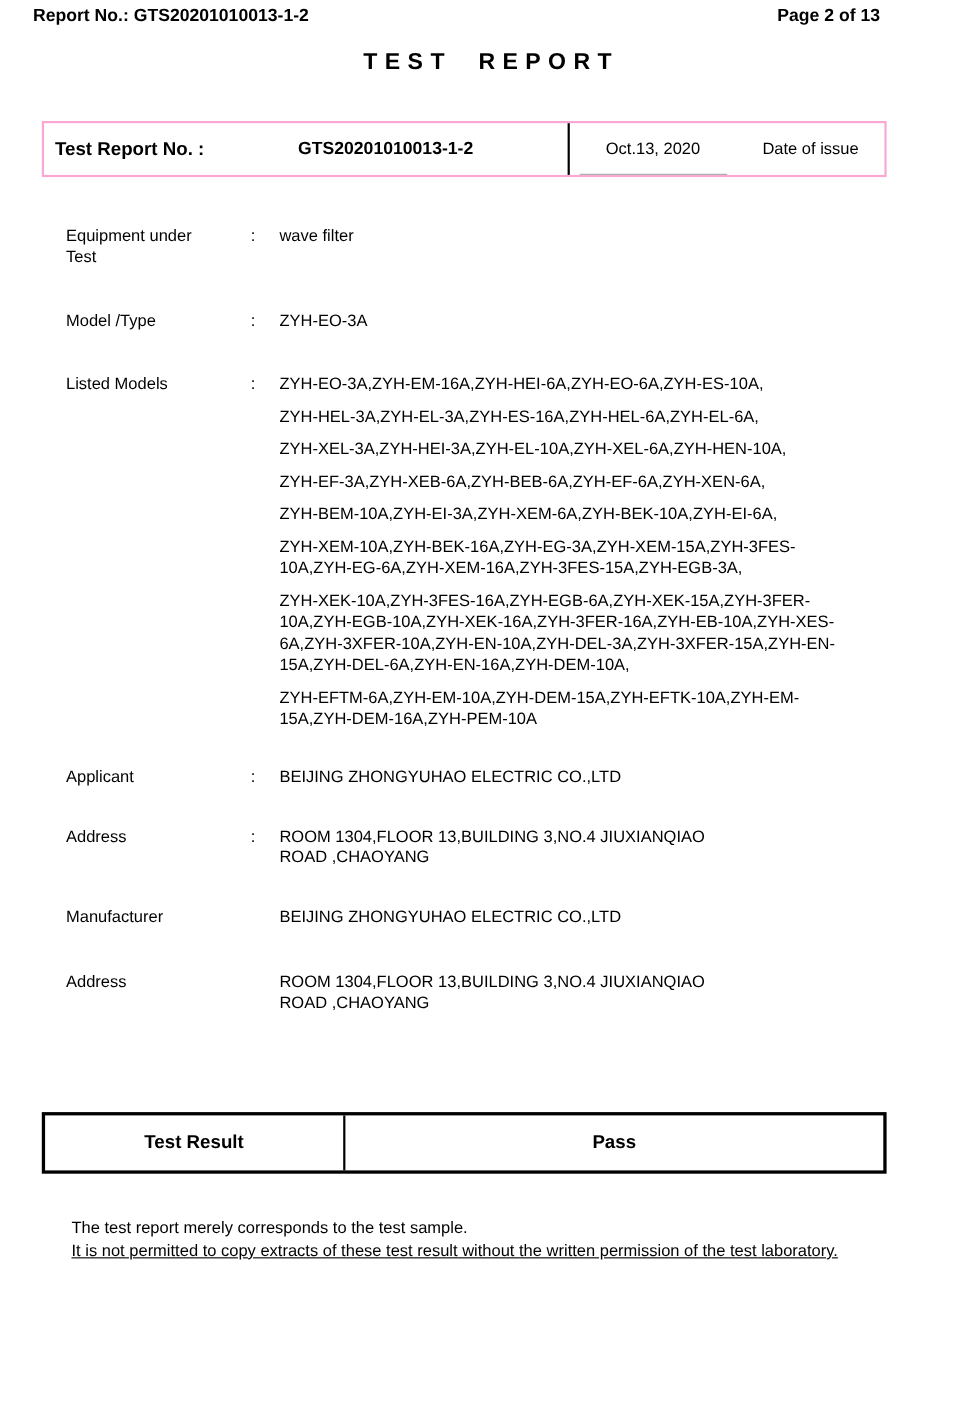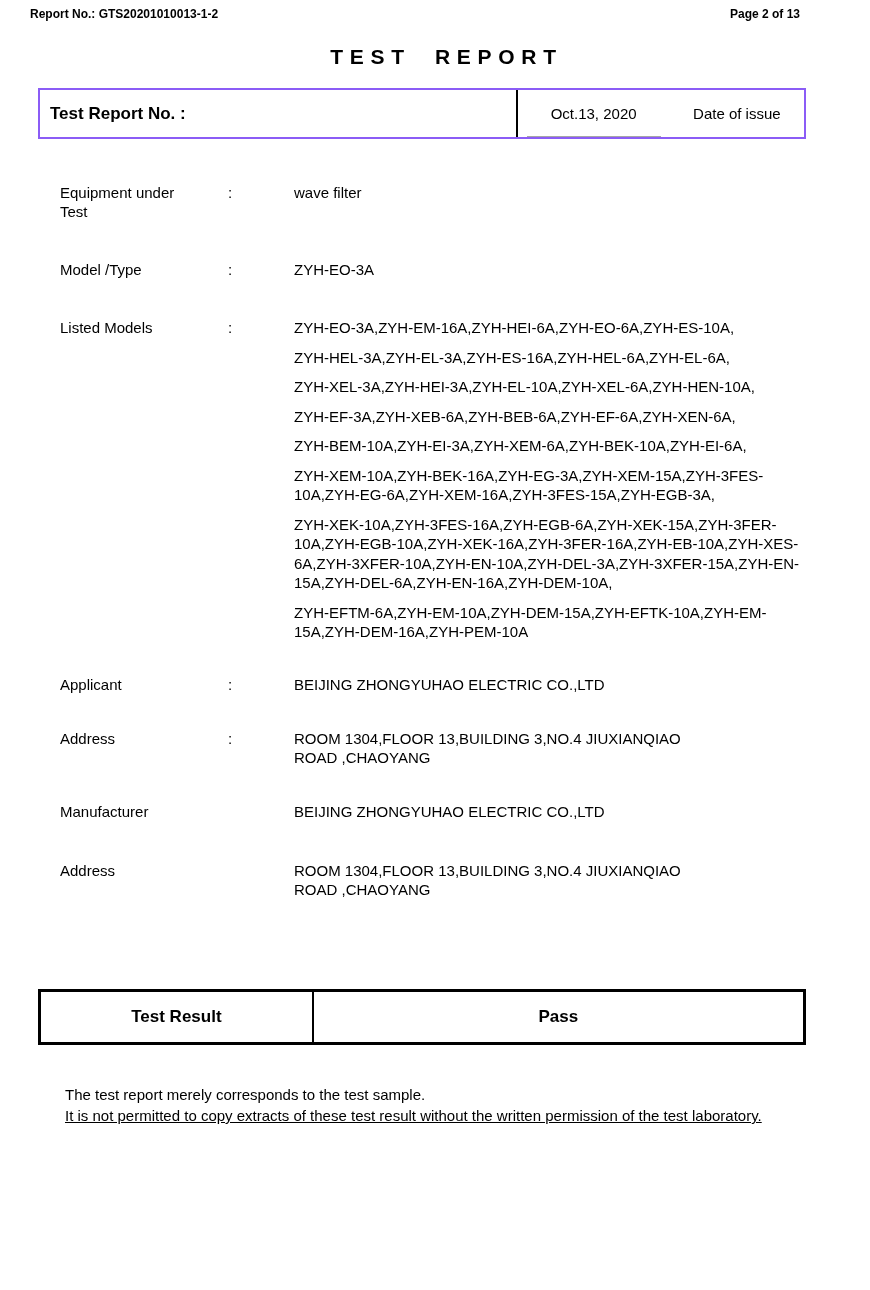--- a/index.html
+++ b/index.html
@@ -5,52 +5,52 @@
   html,body { margin:0; padding:0; background:#e8e8e8; }
   .page {
     width: 870px; height: 1290px; background: #ffffff;
     font-family: "Liberation Sans", sans-serif; color: #000;
     position: relative; overflow: hidden; margin: 0 auto;
   }
   
   .doc-header {
     display: flex; justify-content: space-between;
     padding: 5px 70px 0 30px;
-    font-weight: bold; font-size: 12px; line-height: 19px;
+    font-weight: bold; font-size: 16px; line-height: 19px;
   }
   
   .doc-title {
     text-align: center; font-size: 21px; font-weight: bold;
     letter-spacing: 0.32em; word-spacing: 0.55em;
     margin-top: 21px; line-height: 24px; padding-left: 23px;
   }
   
   .report-table {
-    width: 768px; margin: 19px 0 0 38px; height: 51px;
-    border: 2px solid #8b5cf6; box-sizing: border-box; display: flex;
+    width: 768px; margin: 41px 0 0 38px; height: 51px;
+    border: 2px solid #f9a8d4; box-sizing: border-box; display: flex;
   }
   .rt-left {
     flex: 0 0 62.5%; box-sizing: border-box; border-right: 2px solid #000;
     display: flex; align-items: center; padding-left: 10px;
   }
   .rt-label { font-size: 17px; font-weight: bold; white-space: nowrap; }
   .rt-value { flex: 1; text-align: center; font-size: 16px; font-weight: bold; }
   .rt-right { flex: 1; display: flex; flex-direction: row; font-size: 15px; }
   .rt-date {
     flex: 1; display: flex; align-items: center; justify-content: center;
     border-bottom: 1px solid #a6a6a6; margin: 0 9px;
   }
   .rt-datelabel { flex: 1; display: flex; align-items: center; justify-content: center; }
   
   .info { margin: 44px 0 0 60px; font-size: 15px; }
   .info-row { display: flex; line-height: 19px; }
   .info-label { flex: 0 0 168px; }
   .info-label .narrow { display: inline-block; max-width: 130px; }
   .info-colon { flex: 0 0 26px; }
-  .info-value { flex: 1; margin-left: 40px; }
+  .info-value { flex: 1; }
   .bold { font-weight: normal; }
   .addr { max-width: 430px; }
   .models { max-width: 512px; }
   .models p { margin: 0 0 10px 0; line-height: 19.5px; }
   .models p:last-child { margin-bottom: 0; }
   .mb-33 { margin-bottom: 33px; }
   .mb-35 { margin-bottom: 35px; }
   .mb-39 { margin-bottom: 39px; }
   .mb-40 { margin-bottom: 40px; }
   
@@ -76,20 +76,21 @@
   <div class="doc-header">
     <span>Report No.: GTS20201010013-1-2</span>
     <span>Page 2 of 13</span>
   </div>
 
   <div class="doc-title">TEST REPORT</div>
 
   <div class="report-table">
     <div class="rt-left">
       <span class="rt-label">Test Report No. :</span>
+      <span class="rt-value">GTS20201010013-1-2</span>
     </div>
     <div class="rt-right">
       <div class="rt-date">Oct.13, 2020</div>
       <div class="rt-datelabel">Date of issue</div>
     </div>
   </div>
 
   <div class="info">
 
     <div class="info-row mb-39">

